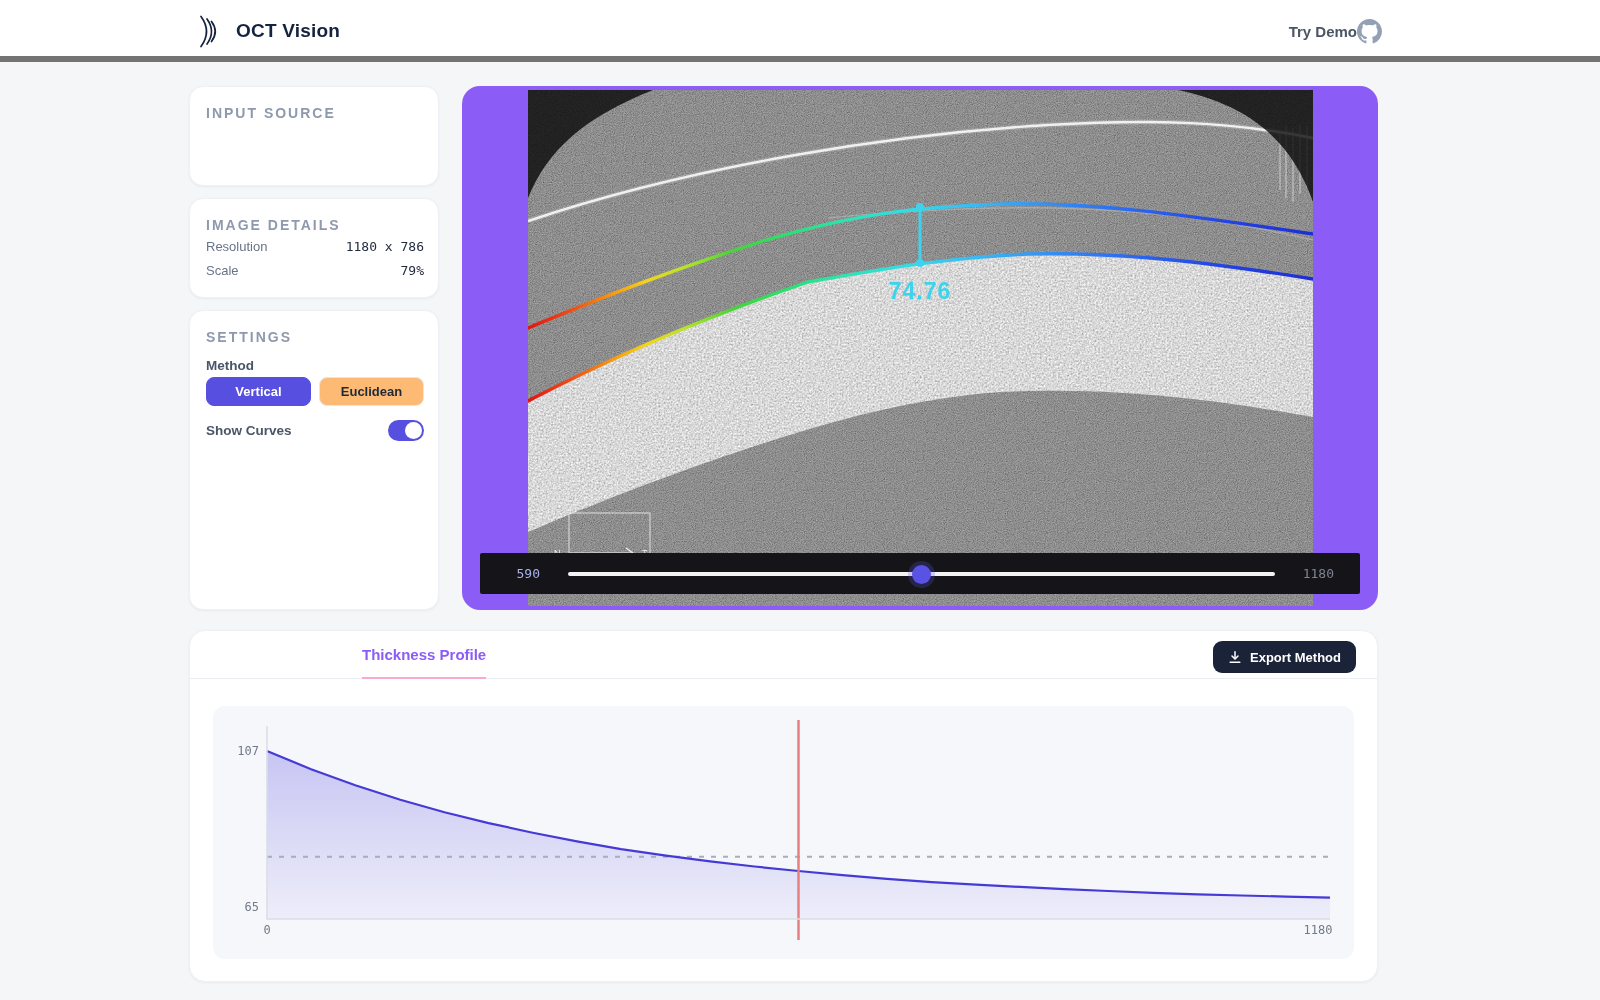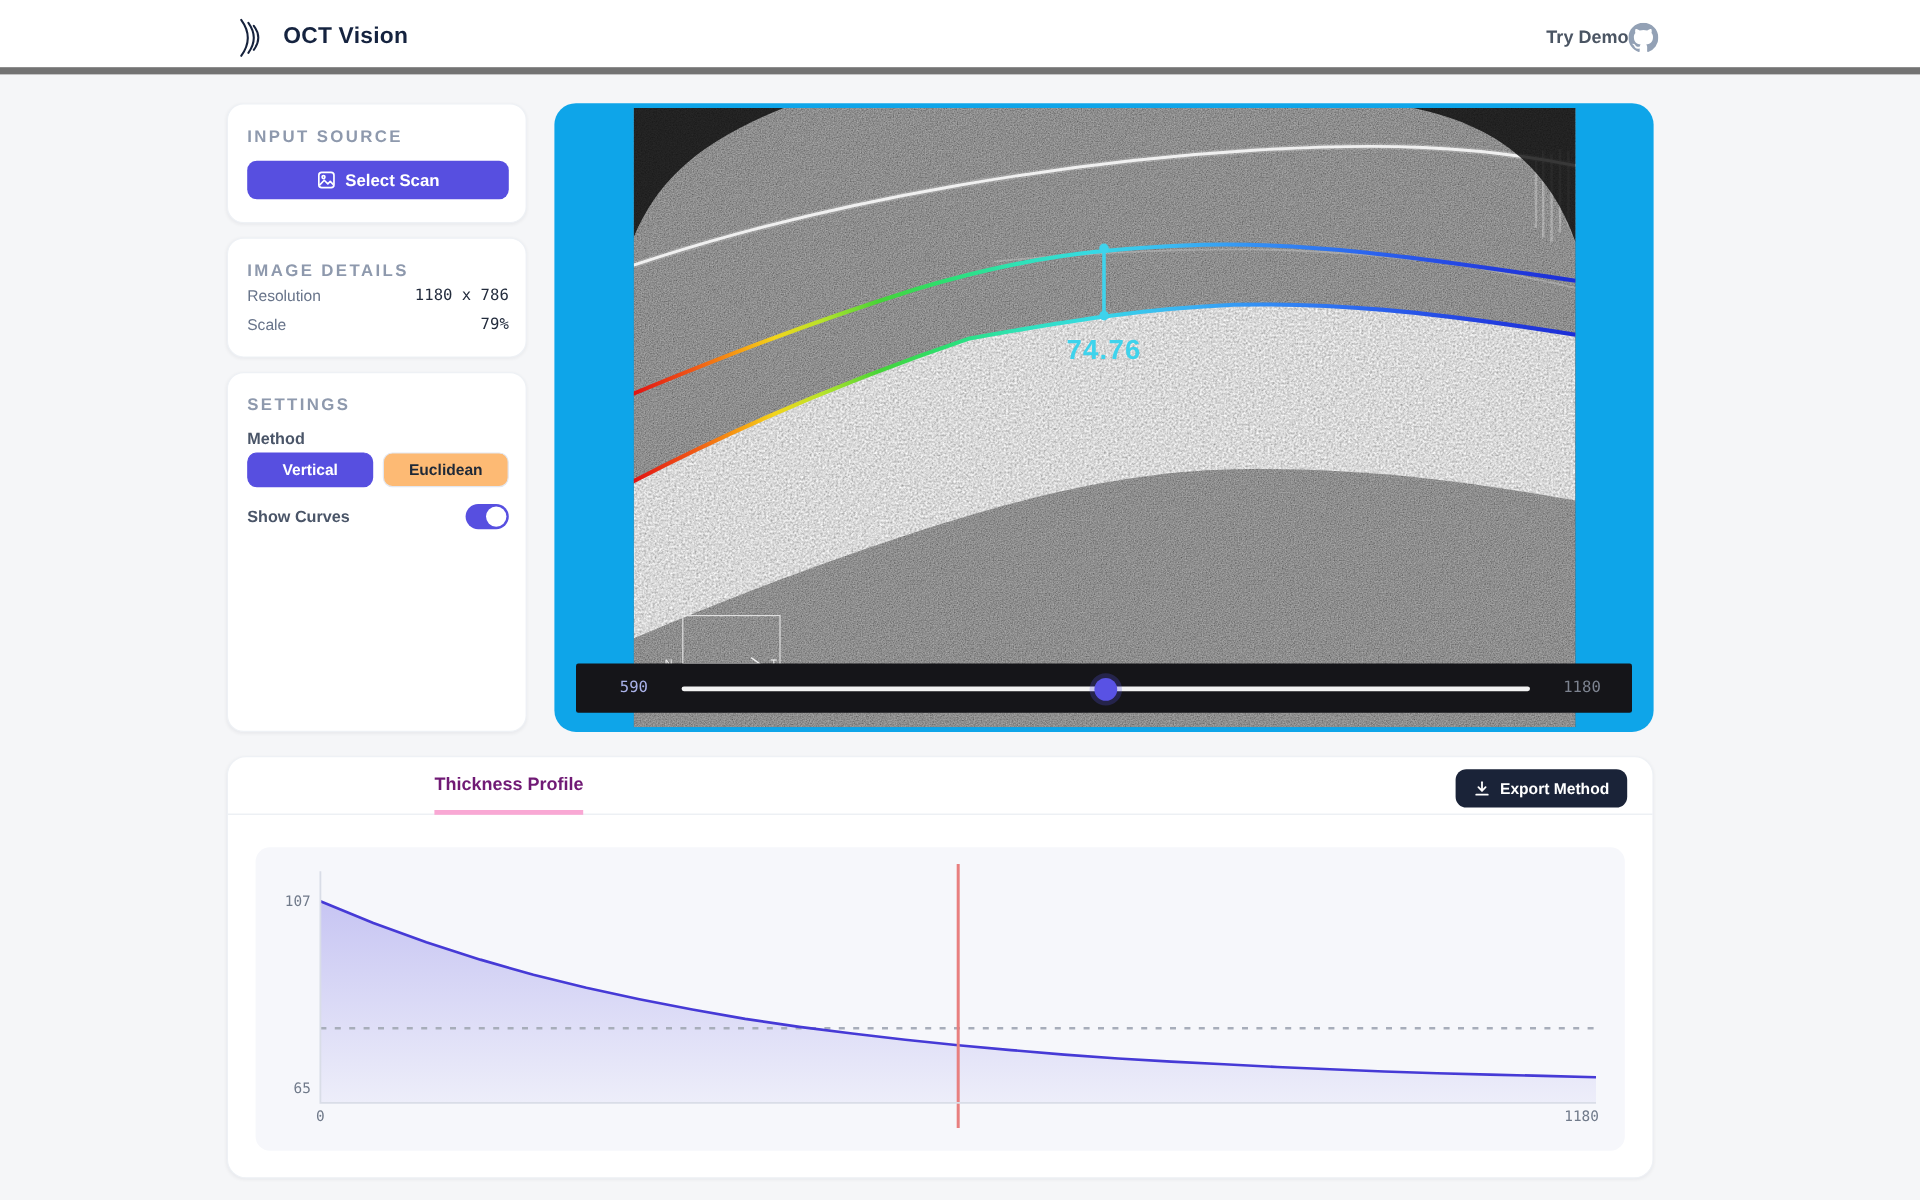--- a/index.html
+++ b/index.html
@@ -42,41 +42,41 @@
   .seg .on  { background:#574fe0; border:1px solid #574fe0; color:#fff; }
   .seg .off { background:#fdba74; border:1px solid #e3e7ef; color:#1f2937; }
   .show-row { position:absolute; left:16px; top:109px; width:218px; display:flex;
               justify-content:space-between; align-items:center; }
   .show-row .lbl { font-size:13.5px; font-weight:600; color:#4a5568; }
   .toggle { width:36px; height:21px; border-radius:11px; background:#574fe0; position:relative; cursor:pointer; }
   .toggle .knob { position:absolute; right:2px; top:2px; width:17px; height:17px; border-radius:50%; background:#fff; }
 
   
   .viewer-panel { position:absolute; left:462px; top:86px; width:916px; height:524px;
-                  background:#0ea5e9; border-radius:18px; overflow:hidden; }
+                  background:#8b5cf6; border-radius:18px; overflow:hidden; }
   .scan { position:absolute; left:66px; top:4px; width:785px; height:516px; overflow:hidden; }
 
   .scan-slider { position:absolute; left:18px; bottom:16px; height:41px; width:880px;
                  background:#151519; border-radius:2px; display:flex; align-items:center;
                  padding:0 26px; gap:28px; }
   .scan-slider .cur { font-size:13px; color:#a9b1e8; min-width:34px; text-align:right; }
   .scan-slider .max { font-size:13px; color:#7d8390; }
   .track-wrap { flex:1; height:18px; position:relative; cursor:pointer; }
   .track { position:absolute; left:0; right:0; top:7px; height:4px; background:#f2f2f2; border-radius:3px; }
   .thumb { position:absolute; top:0; width:19px; height:19px; border-radius:50%; background:#5952e4;
            transform:translateX(-9px); box-shadow:0 0 0 4px rgba(89,82,228,.25); cursor:grab; }
 
   
   .results-card { position:absolute; left:189px; top:630px; width:1189px; height:352px; background:#fff;
                   border:1px solid #eef1f5; border-radius:16px; box-shadow:0 1px 3px rgba(16,24,40,.05); }
   .tabbar { position:absolute; left:0; top:0; width:100%; height:48px; border-bottom:1px solid #e9edf2; }
   .tab { position:absolute; top:0; height:48px; display:flex; align-items:center; font-size:15px;
          font-weight:600; cursor:pointer; }
   .tab-1 { left:40px;  color:#7c8799; }
-  .tab-2 { left:172px; color:#701a75; border-bottom:4px solid #f9a8d4; }
+  .tab-2 { left:172px; color:#8b5cf6; border-bottom:2px solid #f9a8d4; }
   .btn-export { position:absolute; right:21px; top:10px; height:32px; padding:0 15px; border:none;
                 border-radius:9px; background:#1a2338; color:#fff; font-size:13px; font-weight:600;
                 display:flex; align-items:center; gap:8px; cursor:pointer;
                 font-family:"Liberation Sans", sans-serif; }
 
   .chart-card { position:absolute; left:23px; top:75px; width:1141px; height:253px;
                 background:#f6f7fb; border-radius:12px; }
   #profile-chart { position:absolute; left:12px; top:12px; }
   #profile-chart text.tick { font-family:"DejaVu Sans Mono", monospace; font-size:12px; fill:#707a8a; }
 
@@ -102,30 +102,20 @@
   <div class="header-right">
     <span class="try-demo">Try Demo</span>
     <svg class="gh" viewBox="0 0 16 16">
       <path d="M8 0C3.58 0 0 3.58 0 8c0 3.54 2.29 6.53 5.47 7.59.4.07.55-.17.55-.38 0-.19-.01-.82-.01-1.49-2.01.37-2.53-.49-2.69-.94-.09-.23-.48-.94-.82-1.13-.28-.15-.68-.52-.01-.53.63-.01 1.08.58 1.23.82.72 1.21 1.87.87 2.33.66.07-.52.28-.87.51-1.07-1.78-.2-3.64-.89-3.64-3.95 0-.87.31-1.59.82-2.15-.08-.2-.36-1.02.08-2.12 0 0 .67-.21 2.2.82.64-.18 1.32-.27 2-.27s1.36.09 2 .27c1.53-1.04 2.2-.82 2.2-.82.44 1.1.16 1.92.08 2.12.51.56.82 1.27.82 2.15 0 3.07-1.87 3.75-3.65 3.95.29.25.54.73.54 1.48 0 1.07-.01 1.93-.01 2.2 0 .21.15.46.55.38A8.01 8.01 0 0 0 16 8c0-4.42-3.58-8-8-8z"></path>
     </svg>
   </div>
 </div>
 
 <div class="card card-input">
   <div class="sec-title">INPUT SOURCE</div>
-  <button class="btn-primary">
-    <svg width="16" height="16" viewBox="0 0 16 16">
-      <g fill="none" stroke="#ffffff" stroke-width="1.4" stroke-linejoin="round">
-        <rect x="1.7" y="1.7" width="12.6" height="12.6" rx="2.4"></rect>
-        <circle cx="5.6" cy="5.6" r="1.2"></circle>
-        <path d="M2.3 12.2 L6.2 8.2 L9.2 11.2 L11.2 9.2 L13.8 11.8"></path>
-      </g>
-    </svg>
-    <span>Select Scan</span>
-  </button>
 </div>
 
 <div class="card card-details">
   <div class="sec-title">IMAGE DETAILS</div>
   <div class="detail-row" style="top:40px;">
     <span class="lbl">Resolution</span>
     <span class="val">1180 x 786</span>
   </div>
   <div class="detail-row" style="top:64px;">
     <span class="lbl">Scale</span>

